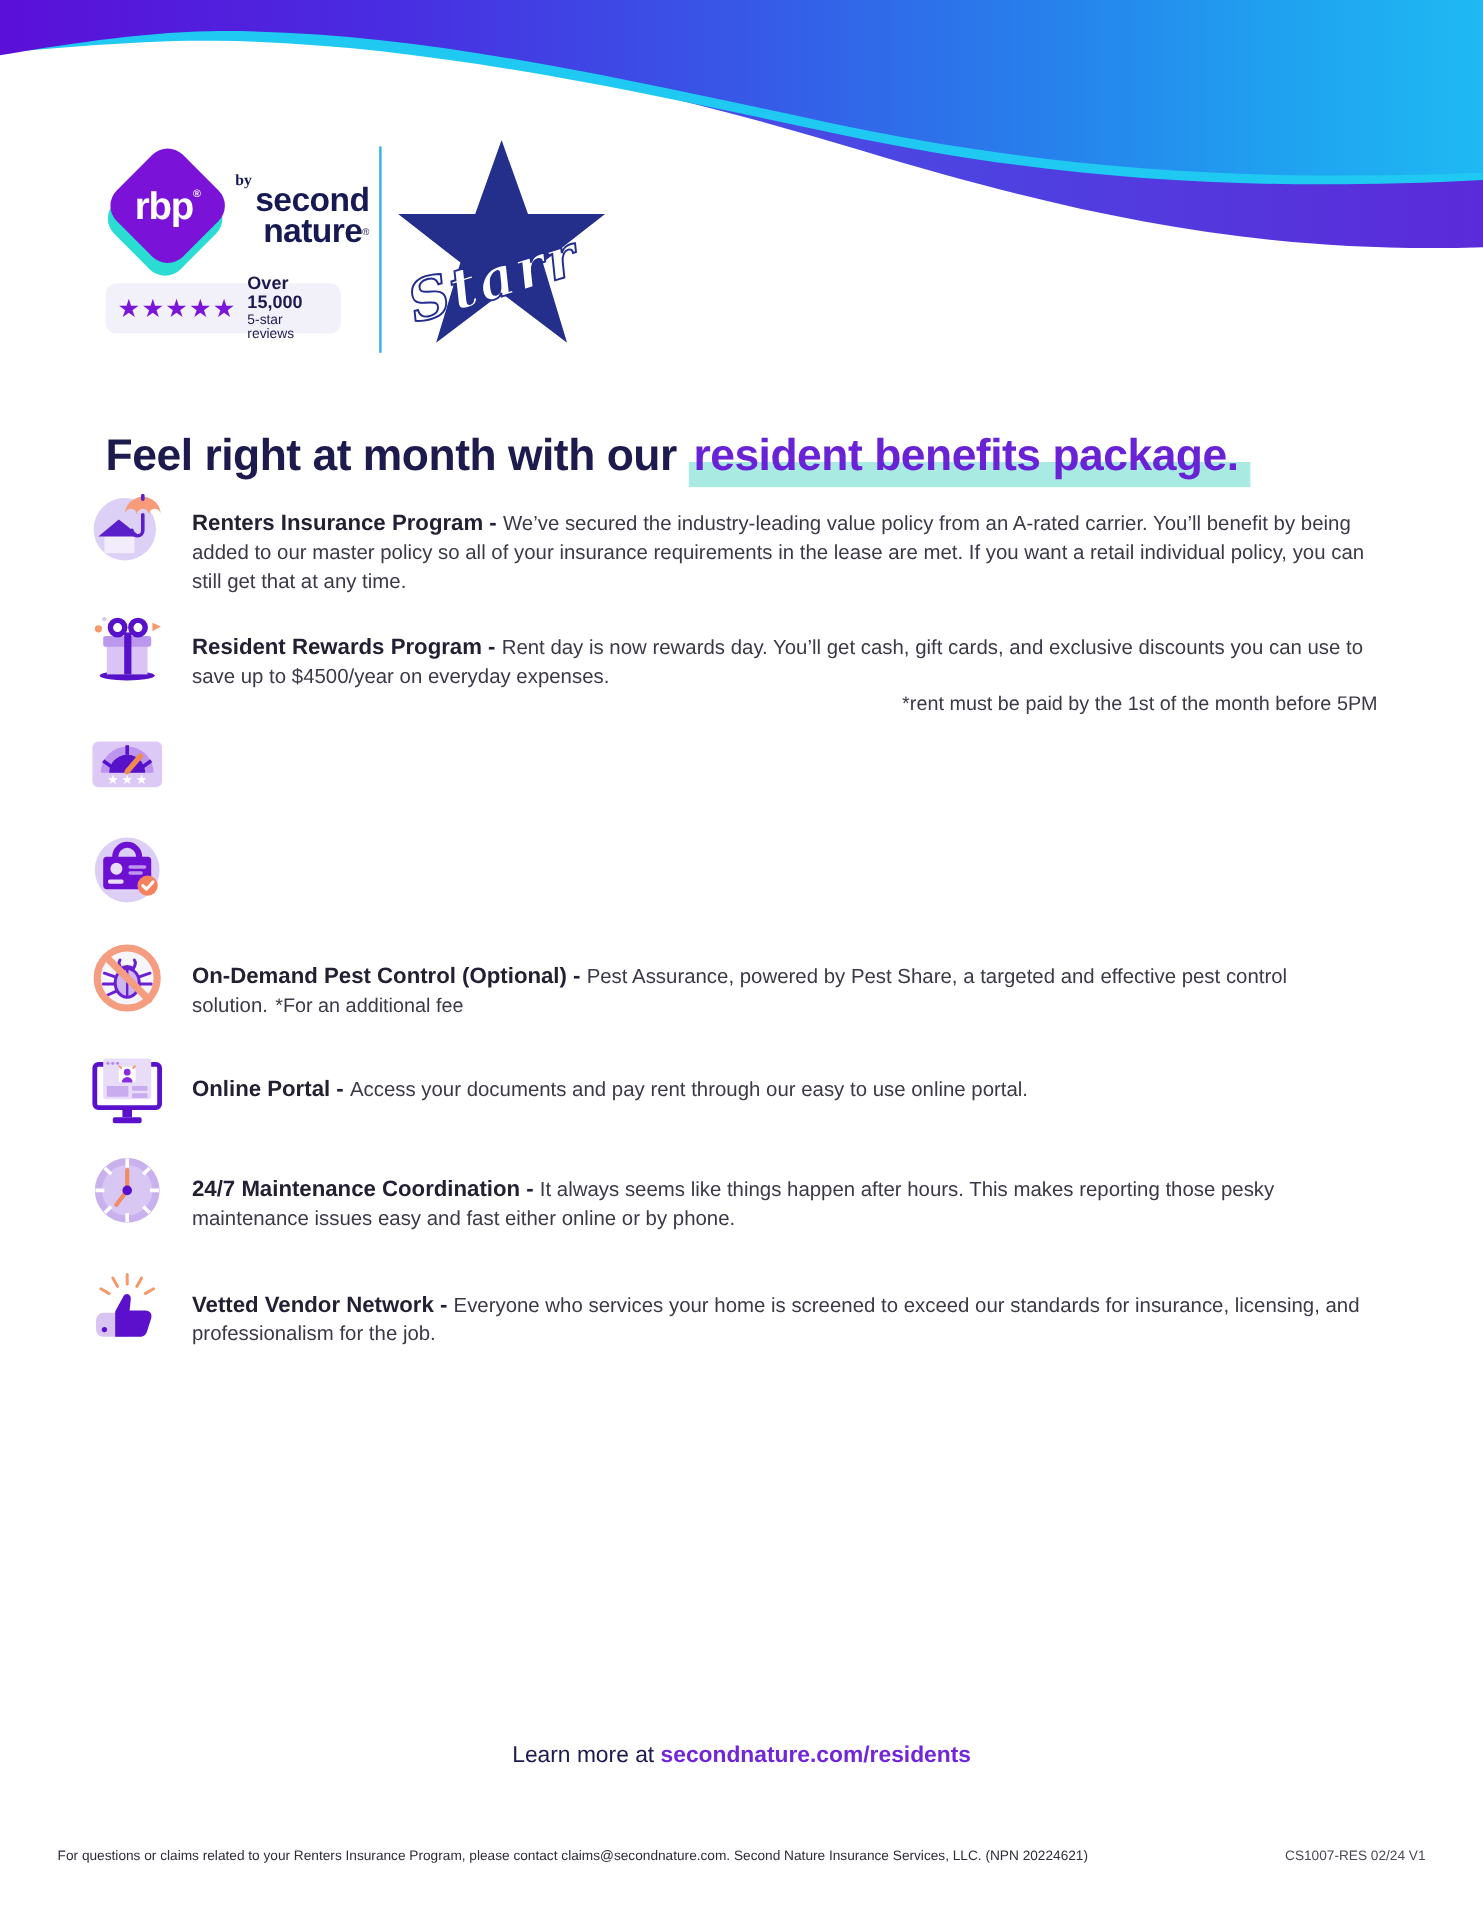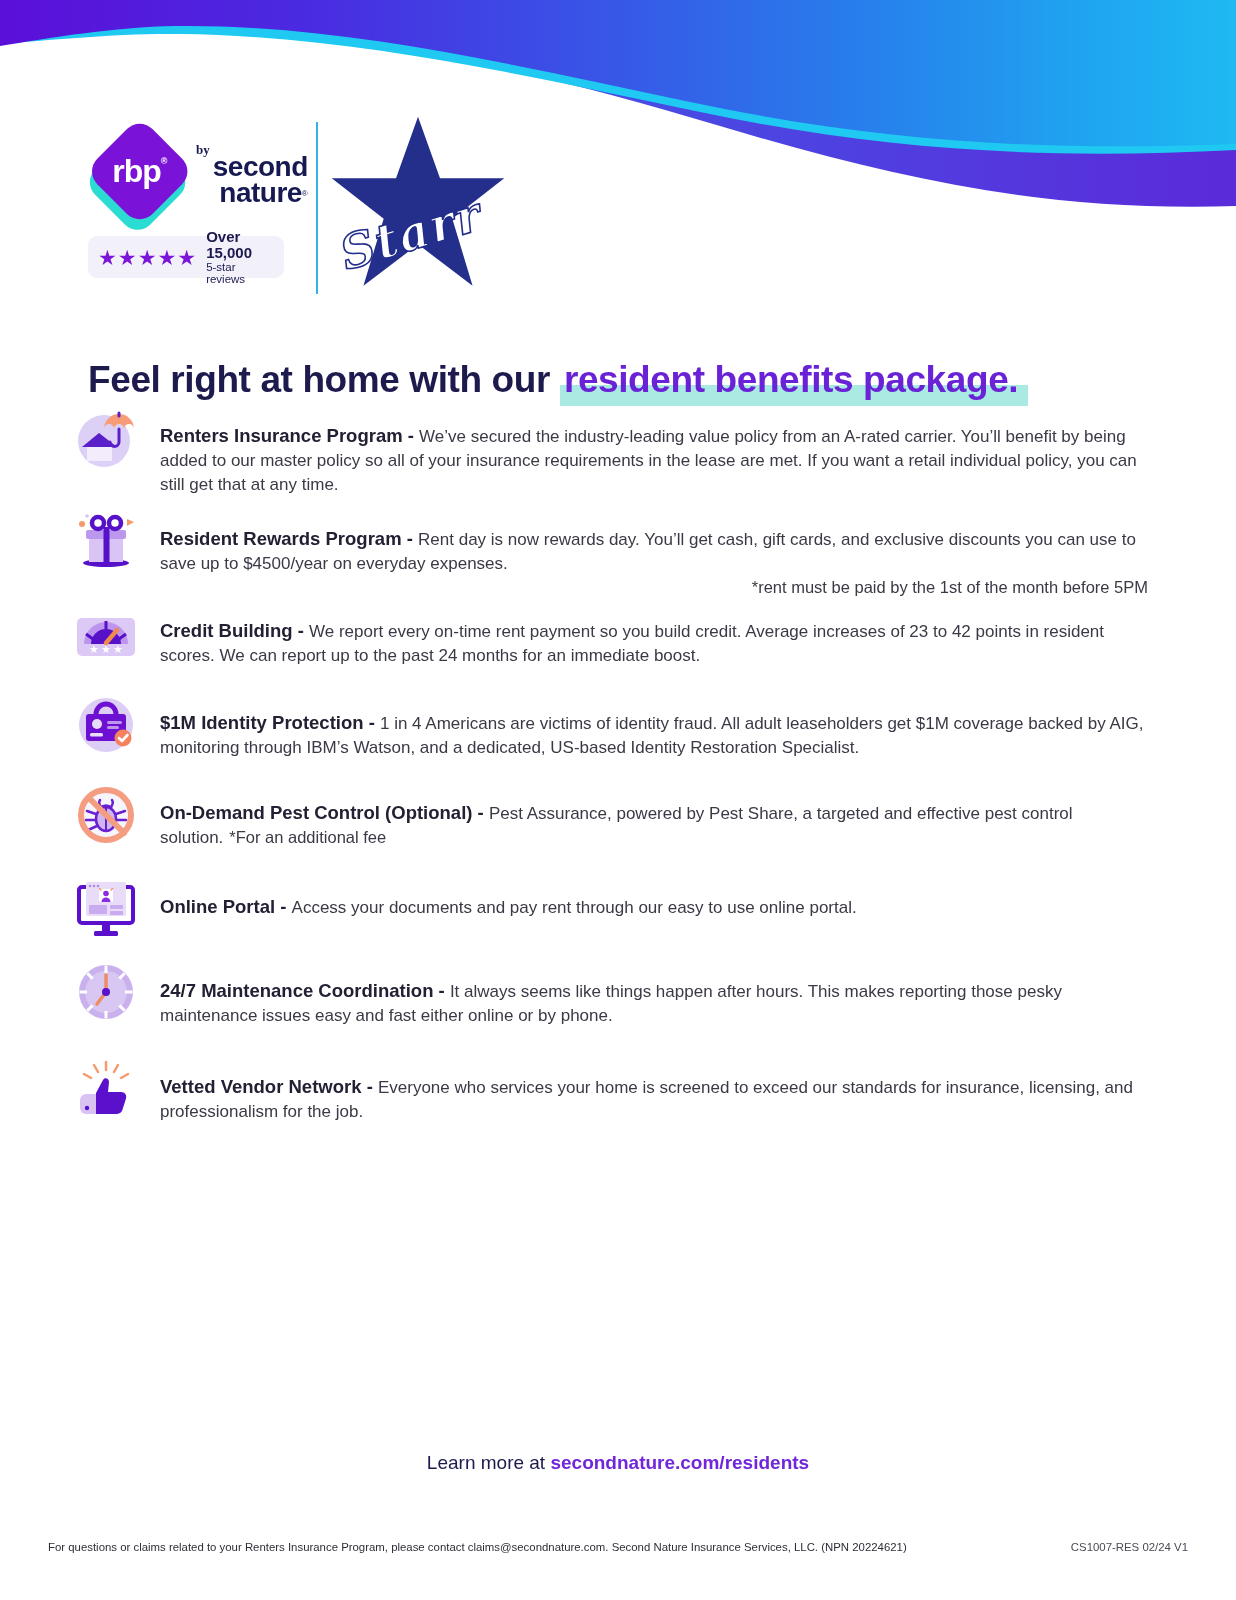--- a/index.html
+++ b/index.html
@@ -103,21 +103,21 @@
 
   <div class="divider"></div>
 
   <div class="starr">
     <svg width="176" height="186" viewBox="0 0 200 200">
       <polygon fill="#242f8b" points="100,2 125,72 198,72 139,118 162,194 100,147 38,194 61,118 2,72 75,72"></polygon>
     </svg>
     <div class="script">Starr</div>
   </div>
 
-  <h1 class="headline"><span class="pre" style="white-space:pre-wrap;">Feel right at home with our </span><span class="hl">resident benefits package.</span></h1>
+  <h1 class="headline"><span class="pre" style="white-space:pre-wrap;">Feel right at month with our </span><span class="hl">resident benefits package.</span></h1>
 
   <div class="benefit r1">
     <svg class="b-icon" viewBox="0 0 64 64">
       <circle cx="30" cy="36" r="26" fill="#ddd0f6"></circle>
       <rect x="13" y="40" width="25" height="16" fill="#f2ecfc"></rect>
       <polygon points="8,42 25,28 43,42" fill="#5b1fc9"></polygon>
       <path d="M30,24 A15,15 0 0 1 60,24 A5,5 0 0 0 50,24 A5,5 0 0 0 40,24 A5,5 0 0 0 30,24 Z" fill="#f79b78"></path>
       <path d="M45,11 V8" stroke="#5b1fc9" stroke-width="3" stroke-linecap="round"></path>
       <path d="M45,24 V37 a4.5,4.5 0 0 1 -9,0" fill="none" stroke="#5b1fc9" stroke-width="3" stroke-linecap="round"></path>
     </svg>
@@ -145,36 +145,34 @@
       <path d="M10,44 A22,22 0 0 1 54,44 Z" fill="#bd95ef"></path>
       <line x1="32" y1="21" x2="32" y2="29" stroke="#5711c9" stroke-width="3"></line>
       <line x1="12" y1="34" x2="19" y2="39" stroke="#5711c9" stroke-width="3"></line>
       <line x1="52" y1="34" x2="45" y2="39" stroke="#5711c9" stroke-width="3"></line>
       <path d="M17,44 A15,15 0 0 1 47,44 Z" fill="#5711c9"></path>
       <line x1="32" y1="43" x2="43" y2="30" stroke="#f08a4e" stroke-width="4.5" stroke-linecap="round"></line>
       <text x="20" y="53" font-size="11" text-anchor="middle" fill="#ffffff">★</text>
       <text x="32" y="53" font-size="11" text-anchor="middle" fill="#ffffff">★</text>
       <text x="44" y="53" font-size="11" text-anchor="middle" fill="#ffffff">★</text>
     </svg>
-    <p class="b-text"><span class="b-title">Credit Building - </span><span class="b-body">We report every on-time rent payment so you build credit. Average increases of 23 to 42 points in resident scores. We can report up to the past 24 months for an immediate boost.</span></p>
   </div>
 
   <div class="benefit r4">
     <svg class="b-icon" viewBox="0 0 64 64">
       <circle cx="32" cy="33" r="27" fill="#ddcef6"></circle>
       <path d="M22,23 v-1 a10,10 0 0 1 20,0 v1" fill="none" stroke="#6d10d2" stroke-width="5"></path>
       <rect x="12" y="22" width="40" height="27" rx="3" fill="#6d10d2"></rect>
       <circle cx="23" cy="32" r="5" fill="#e9ddfa"></circle>
       <rect x="33" y="29" width="15" height="3" rx="1.5" fill="#bd95ef"></rect>
       <rect x="33" y="34" width="12" height="3" rx="1.5" fill="#bd95ef"></rect>
       <rect x="16" y="41" width="13" height="3.5" rx="1.5" fill="#e9ddfa"></rect>
       <circle cx="49" cy="46" r="8.5" fill="#f5825f"></circle>
       <polyline points="45,46 48,49 53.5,43" fill="none" stroke="#ffffff" stroke-width="2.6" stroke-linecap="round" stroke-linejoin="round"></polyline>
     </svg>
-    <p class="b-text"><span class="b-title">$1M Identity Protection - </span><span class="b-body">1 in 4 Americans are victims of identity fraud. All adult leaseholders get $1M coverage backed by AIG, monitoring through IBM’s Watson, and a dedicated, US-based Identity Restoration Specialist.</span></p>
   </div>
 
   <div class="benefit r5">
     <svg class="b-icon" viewBox="0 0 64 64">
       <circle cx="32" cy="33" r="27" fill="#f7f5fc"></circle>
       <path d="M26,26 q6,-5 12,0" fill="none" stroke="#6a1fd0" stroke-width="2.5"></path>
       <path d="M27,25 q-3,-4 -1,-7" fill="none" stroke="#6a1fd0" stroke-width="2.5" stroke-linecap="round"></path>
       <path d="M37,25 q3,-4 1,-7" fill="none" stroke="#6a1fd0" stroke-width="2.5" stroke-linecap="round"></path>
       <path d="M22,32 l-9,-3 M22,38 h-10 M23,44 l-9,4 M42,32 l9,-3 M42,38 h10 M41,44 l9,4" stroke="#6a1fd0" stroke-width="2.5" stroke-linecap="round"></path>
       <ellipse cx="32" cy="37" rx="10" ry="12" fill="#cdb6f0" stroke="#6a1fd0" stroke-width="2.5"></ellipse>

